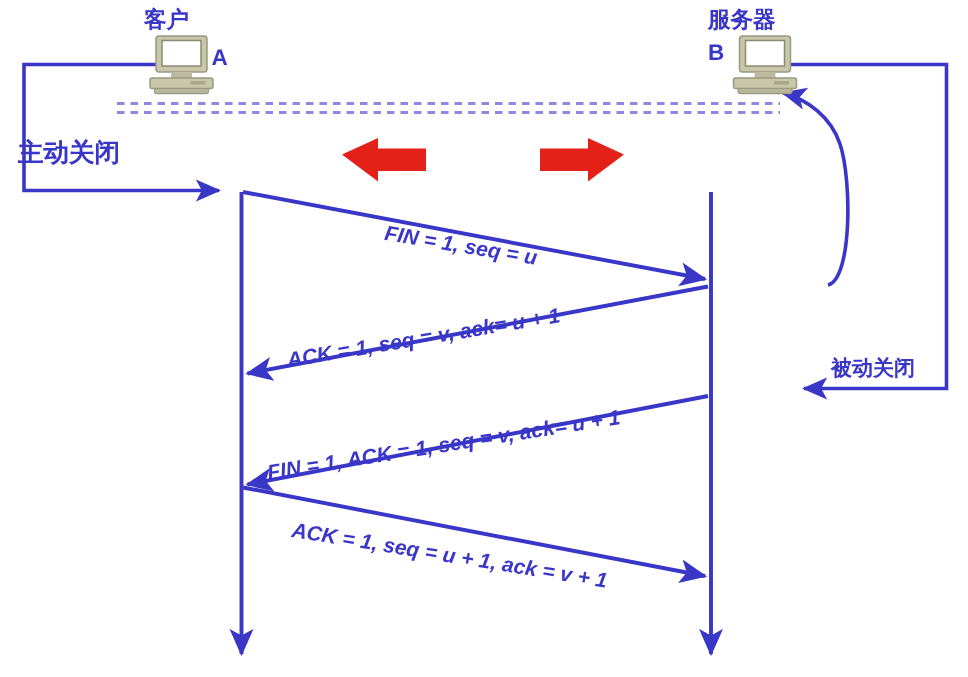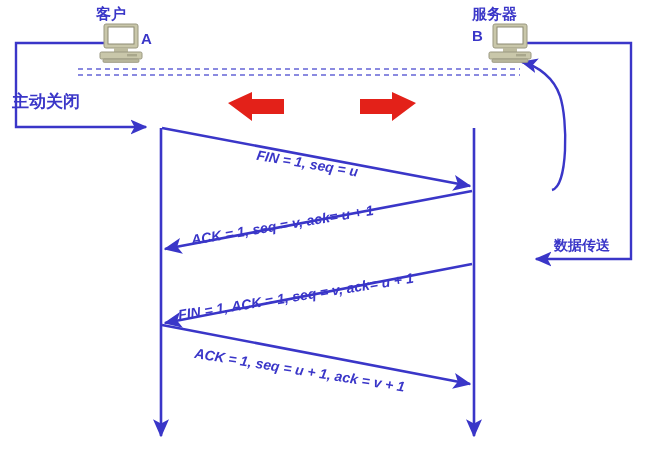--- a/index.html
+++ b/index.html
@@ -181,21 +181,21 @@
   <div class="cn-label" id="label-client-title">客户</div>
 
   <div class="cn-label" id="label-client-letter">A</div>
 
   <div class="cn-label" id="label-server-title">服务器</div>
 
   <div class="cn-label" id="label-server-letter">B</div>
 
   <div class="cn-label" id="label-active-close">主动关闭</div>
 
-  <div class="cn-label" id="label-passive-close">数据传送</div>
+  <div class="cn-label" id="label-passive-close">被动关闭</div>
 
 
 
   <div class="msg" id="msg-1">FIN = 1, seq = u</div>
 
   <div class="msg" id="msg-2">ACK = 1, seq = v, ack= u + 1</div>
 
   <div class="msg" id="msg-3">FIN = 1, ACK = 1, seq = v, ack= u + 1</div>
 
   <div class="msg" id="msg-4">ACK = 1, seq = u + 1, ack = v + 1</div>

